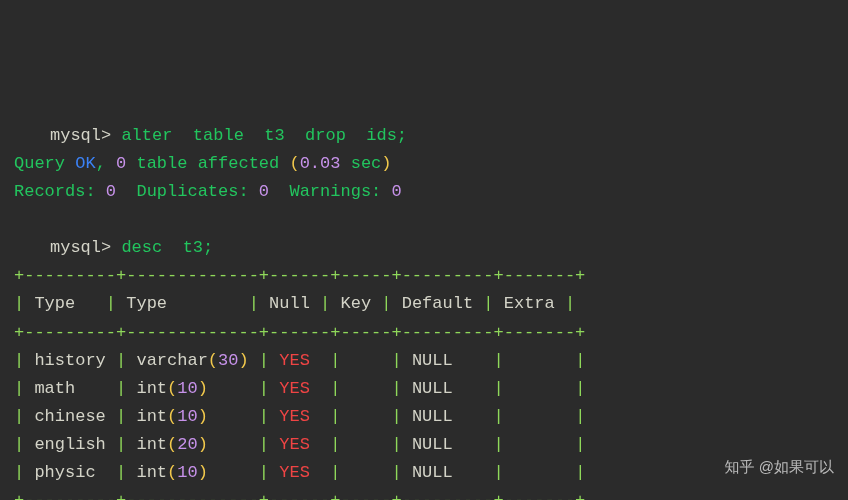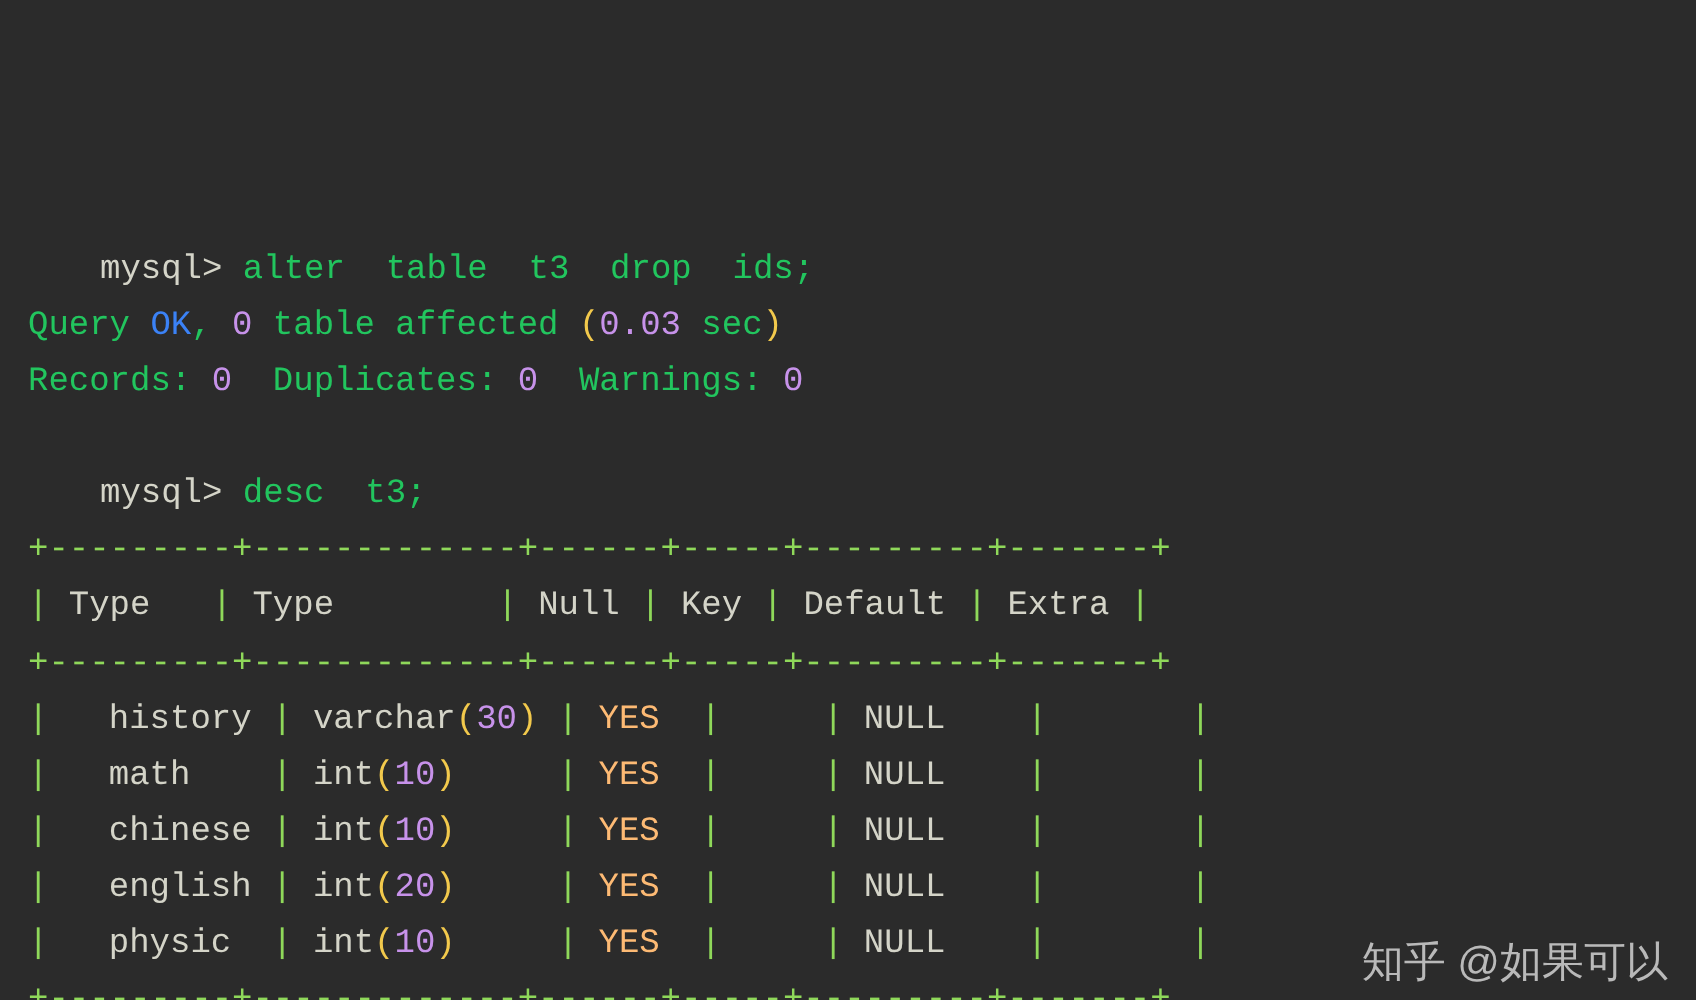--- a/index.html
+++ b/index.html
@@ -17,32 +17,32 @@
     white-space: pre;
   }
   .prompt { color: #d4d4c8; padding-left: 36px; }
   .cmd    { color: #22c55e; }
   .ok     { color: #3b82f6; }
   .num    { color: #c792ea; }
   .paren  { color: #f2c94c; }
   .border { color: #8fd85a; }
   .pipe   { color: #8fd85a; }
   .hdr    { color: #d4d4c8; }
-  .field  { color: #d4d4c8; margin-left: 20px; }
+  .field  { color: #d4d4c8; }
   .typekw { color: #d4d4c8; }
   .typenm { color: #c792ea; }
-  .yes    { color: #fdba74; }
+  .yes    { color: #ef4444; }
   .nullv  { color: #d4d4c8; }
   .watermark {
     position: absolute;
     right: 14px;
-    bottom: 0;
+    bottom: 20px;
     color: #c9c9c9;
     font-family: "PingFang SC","Microsoft YaHei",sans-serif;
-    font-size: 21px;
+    font-size: 15px;
     opacity: 0.9;
     white-space: nowrap;
     margin-top: 36px;
   }
 </style>
 </head>
 <body>
 
 
 

